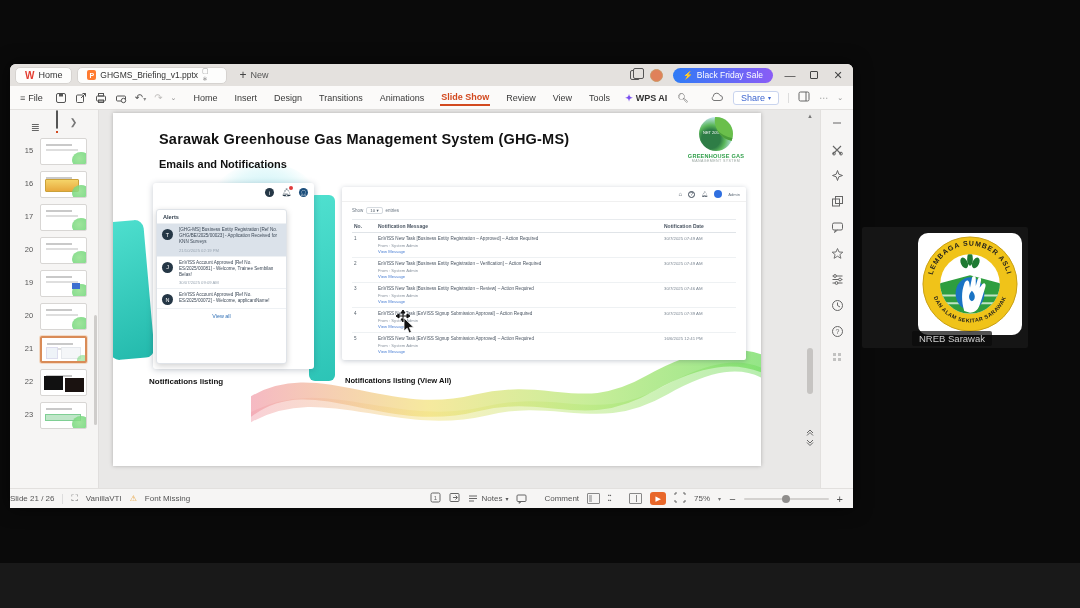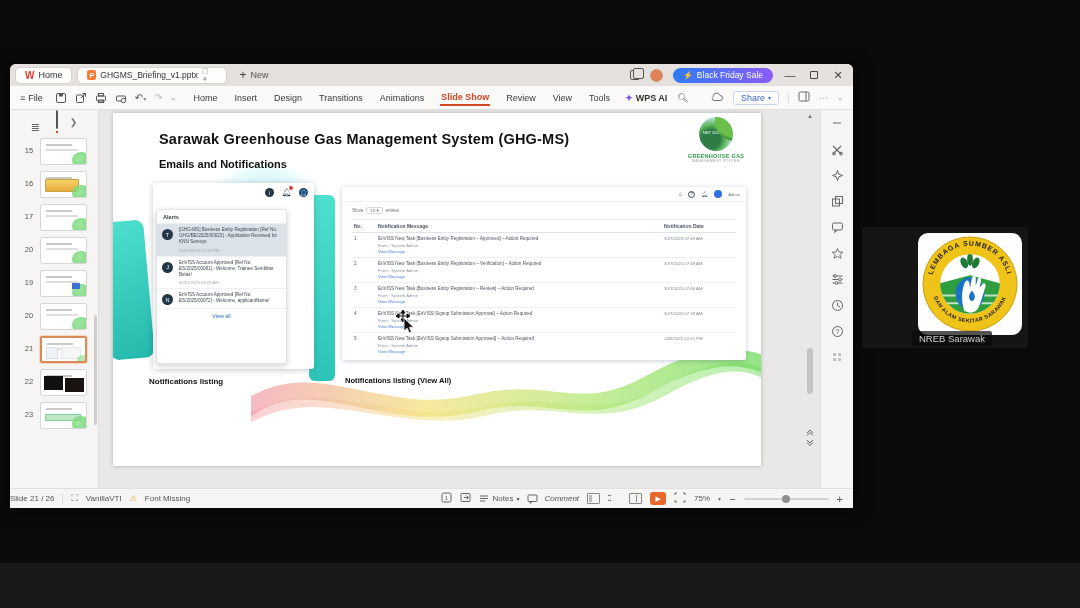--- a/index.html
+++ b/index.html
@@ -629,21 +629,21 @@
             </svg></span>
         <span style="display:flex;align-items:center;gap:3px;">
           <svg width="10" height="9" viewBox="0 0 10 9">
               <line x1="1" y1="2" x2="9" y2="2" stroke="#666"></line>
               <line x1="1" y1="4.5" x2="9" y2="4.5" stroke="#666"></line>
               <line x1="1" y1="7" x2="6" y2="7" stroke="#666"></line>
             </svg>
           <span>Notes</span>
             <span style="font-size:6px;">▾</span>
         </span>
-        <span style="display:flex;align-items:center;gap:6px;font-style:italic;">
+        <span style="display:flex;align-items:center;gap:17px;">
           <svg width="11" height="10" viewBox="0 0 11 10">
               <rect x="1" y="1" width="9" height="6.5" rx="1" fill="none" stroke="#666" stroke-width="1"></rect>
               <path d="M3.5 7.5 L3 9.3 L5.5 7.5" fill="none" stroke="#666" stroke-width="1"></path>
             </svg>
           <span>Comment</span>
         </span>
         <span class="view-ic normal"></span>
         <span class="view-ic sorter"></span>
         <span class="view-ic reading"></span>
         <span class="play-btn">▶</span>

